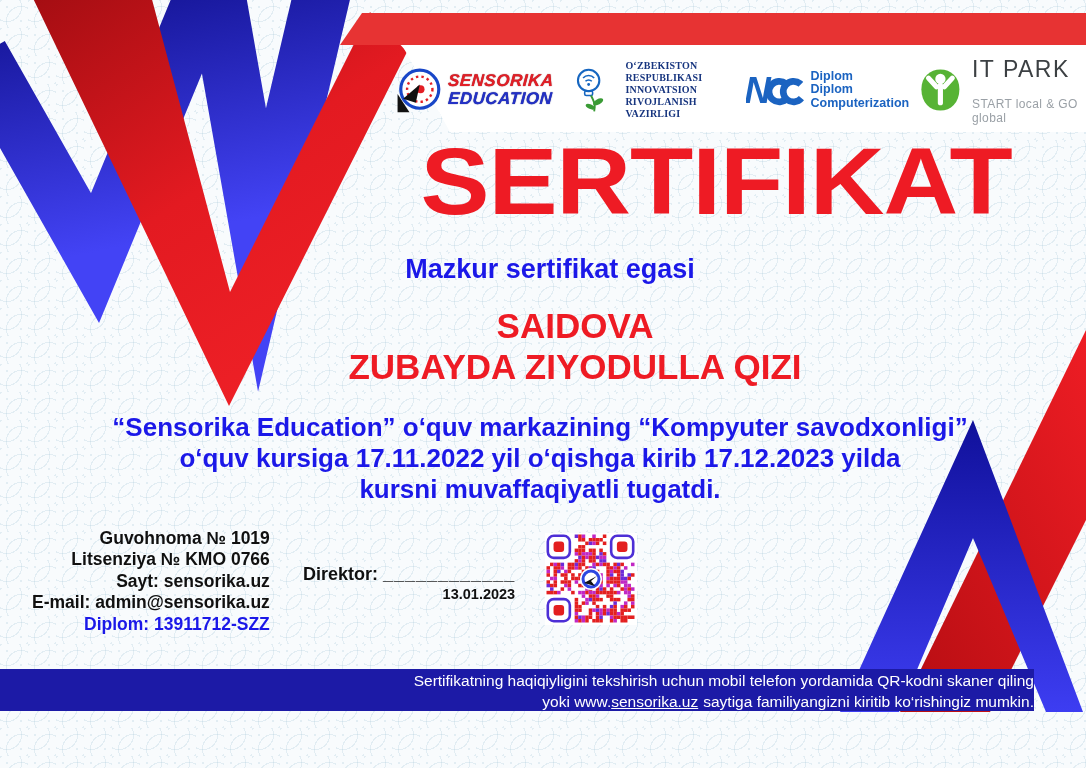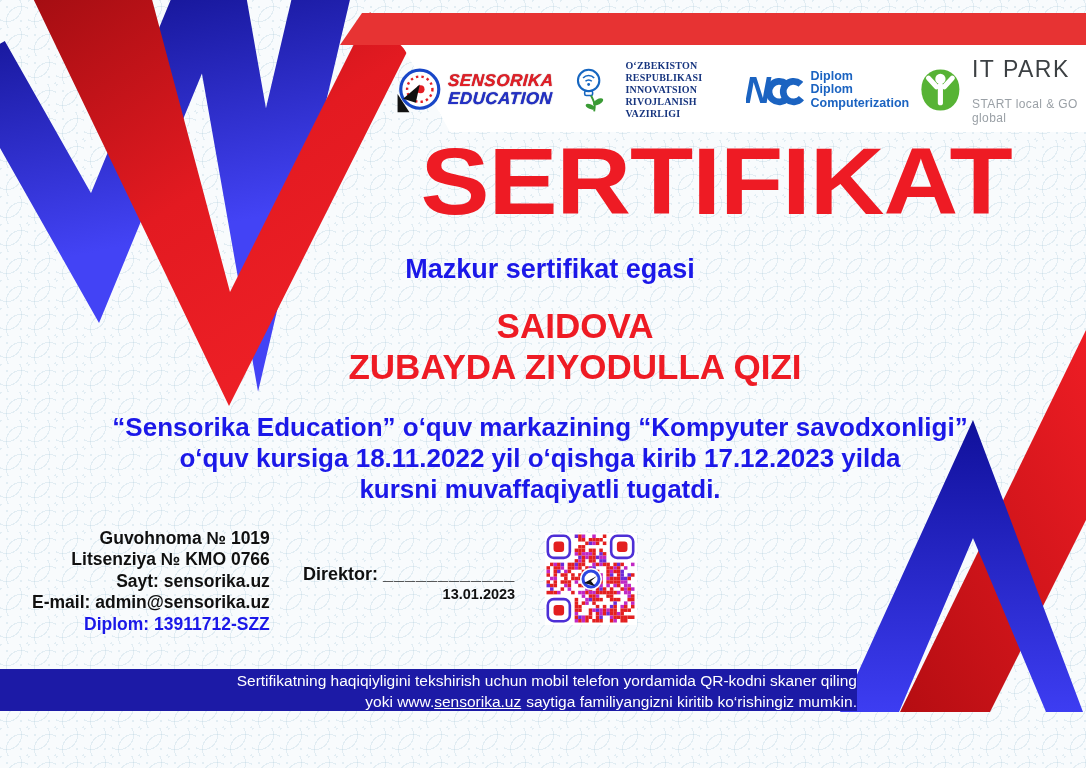--- a/index.html
+++ b/index.html
@@ -27,21 +27,21 @@
   .subtitle{left:250px;top:254px;width:600px;text-align:center;font-size:27px;font-weight:bold;color:#1b18e8;z-index:2;}
   .recipient{left:275px;top:305px;width:600px;text-align:center;font-size:35px;font-weight:bold;color:#ee1b24;line-height:41px;z-index:2;}
   .body-text{left:88px;top:412px;width:904px;text-align:center;font-size:26px;font-weight:bold;color:#1b18e8;line-height:31px;z-index:2;}
   .details{left:32px;top:528px;font-size:17.5px;font-weight:bold;color:#101010;line-height:21.4px;z-index:2;}
   .details .blue{color:#1b18e8;}
   .sign{left:303px;top:564px;z-index:2;}
   .sign-row{font-size:18px;font-weight:bold;color:#101010;}
   .sign-line{letter-spacing:1px;}
   .sign-date{font-size:14.5px;font-weight:bold;color:#101010;margin-top:1px;}
   .qr{left:545px;top:533px;width:92px;height:92px;background:#fff;z-index:2;}
-  .footerbar{left:0;top:669px;width:857px;height:42px;background:#1c1aa6;z-index:2;color:#fff;
+  .footerbar{left:0;top:669px;width:1034px;height:42px;background:#1c1aa6;z-index:2;color:#fff;
              font-size:15.5px;line-height:21px;padding:1px 0 0 34px;box-sizing:border-box;}
   .footerbar .link{text-decoration:underline;}
   .footerbar .suffix{margin-left:5px;}
 </style>
 </head>
 <body>
 
 <div id="cert">
 
   <svg class="decor" width="1086" height="768" viewBox="0 0 1086 768">
@@ -139,21 +139,21 @@
 
   <div class="abs recipient">
     <div>SAIDOVA</div>
     <div>ZUBAYDA ZIYODULLA QIZI</div>
   </div>
 
   <div class="abs subtitle">Mazkur sertifikat egasi</div>
 
   <div class="abs body-text">
     <div>“Sensorika Education” o‘quv markazining “Kompyuter savodxonligi”</div>
-    <div>o‘quv kursiga 18.11.2022 yil o‘qishga kirib 17.12.2023 yilda</div>
+    <div>o‘quv kursiga 17.11.2022 yil o‘qishga kirib 17.12.2023 yilda</div>
     <div>kursni muvaffaqiyatli tugatdi.</div>
   </div>
 
   <div class="abs details">
     <div>Guvohnoma № 1019</div>
     <div>Litsenziya № KMO 0766</div>
     <div>Sayt: sensorika.uz</div>
     <div>E-mail: admin@sensorika.uz</div>
     <div class="blue">Diplom: 13911712-SZZ</div>
   </div>

